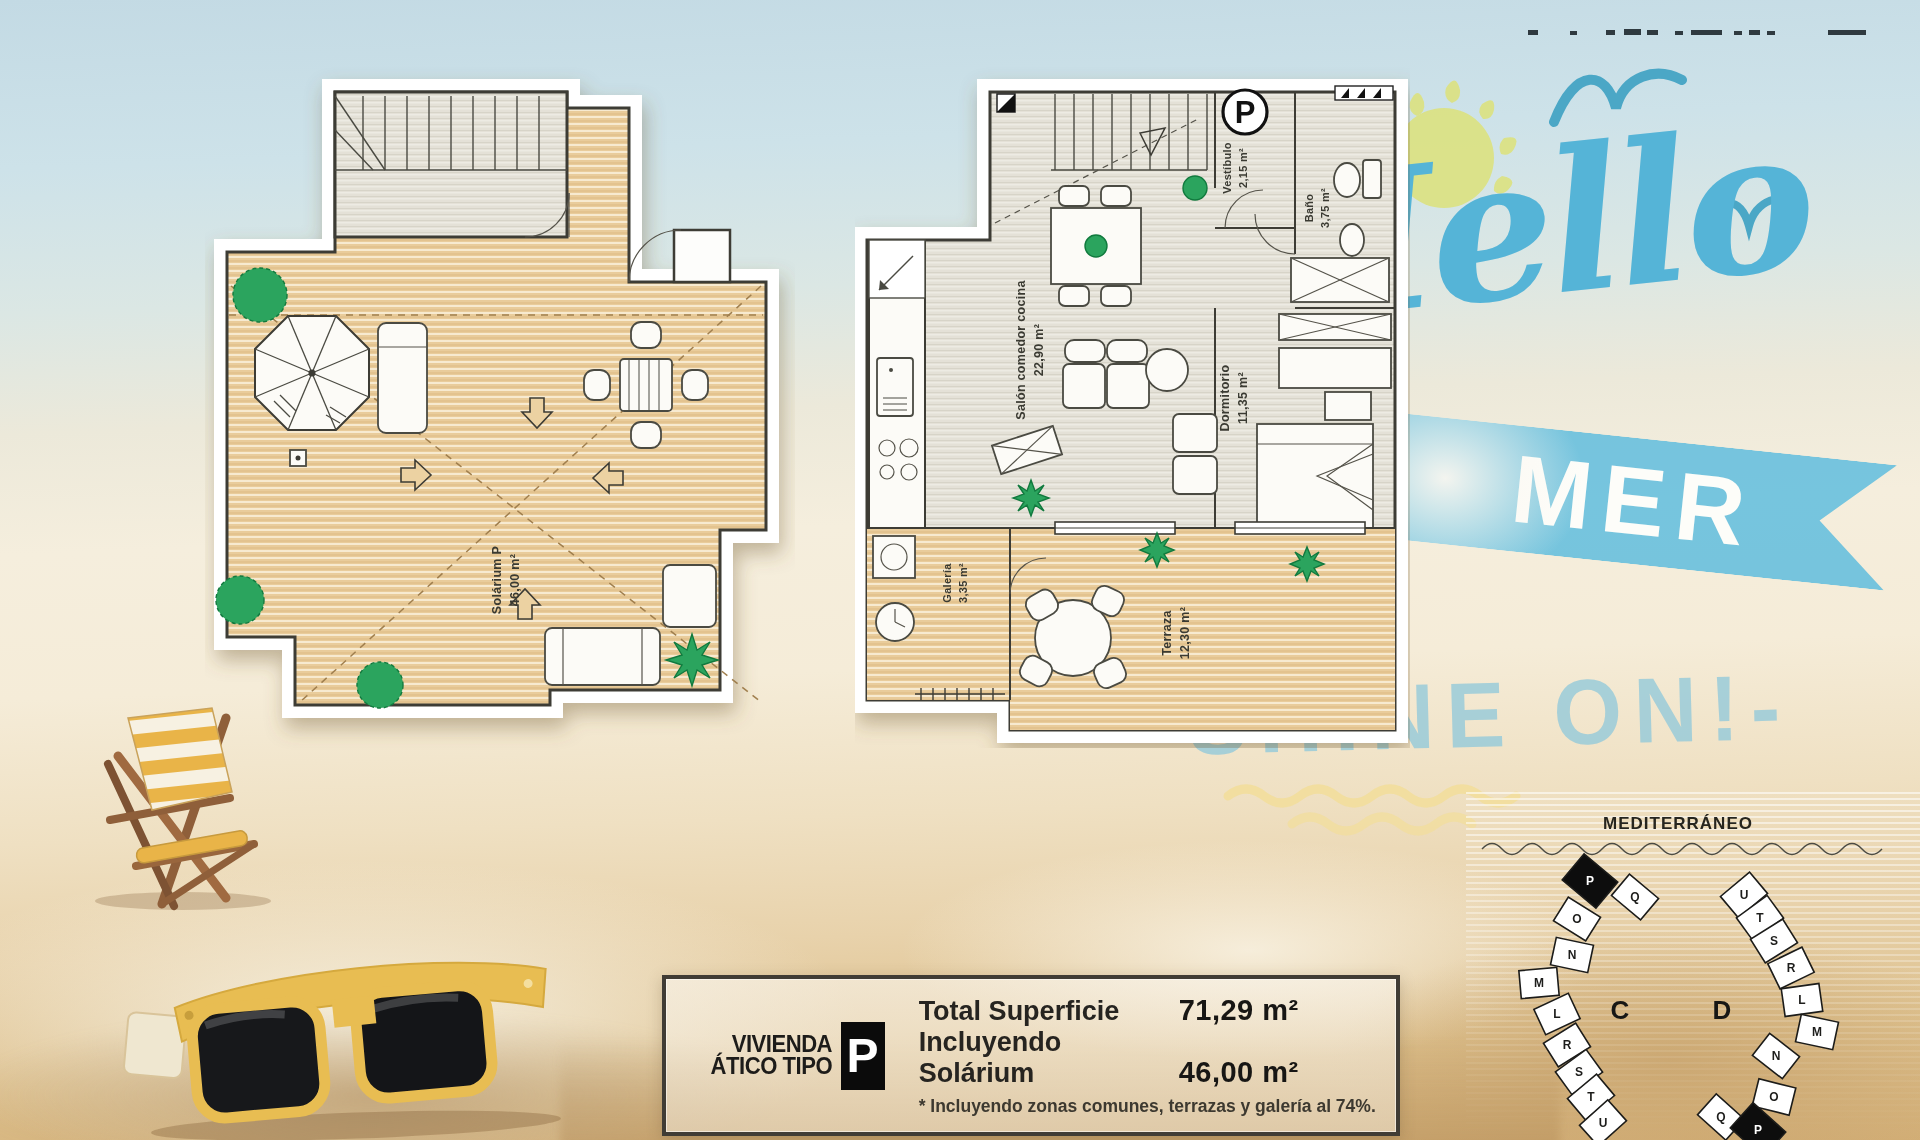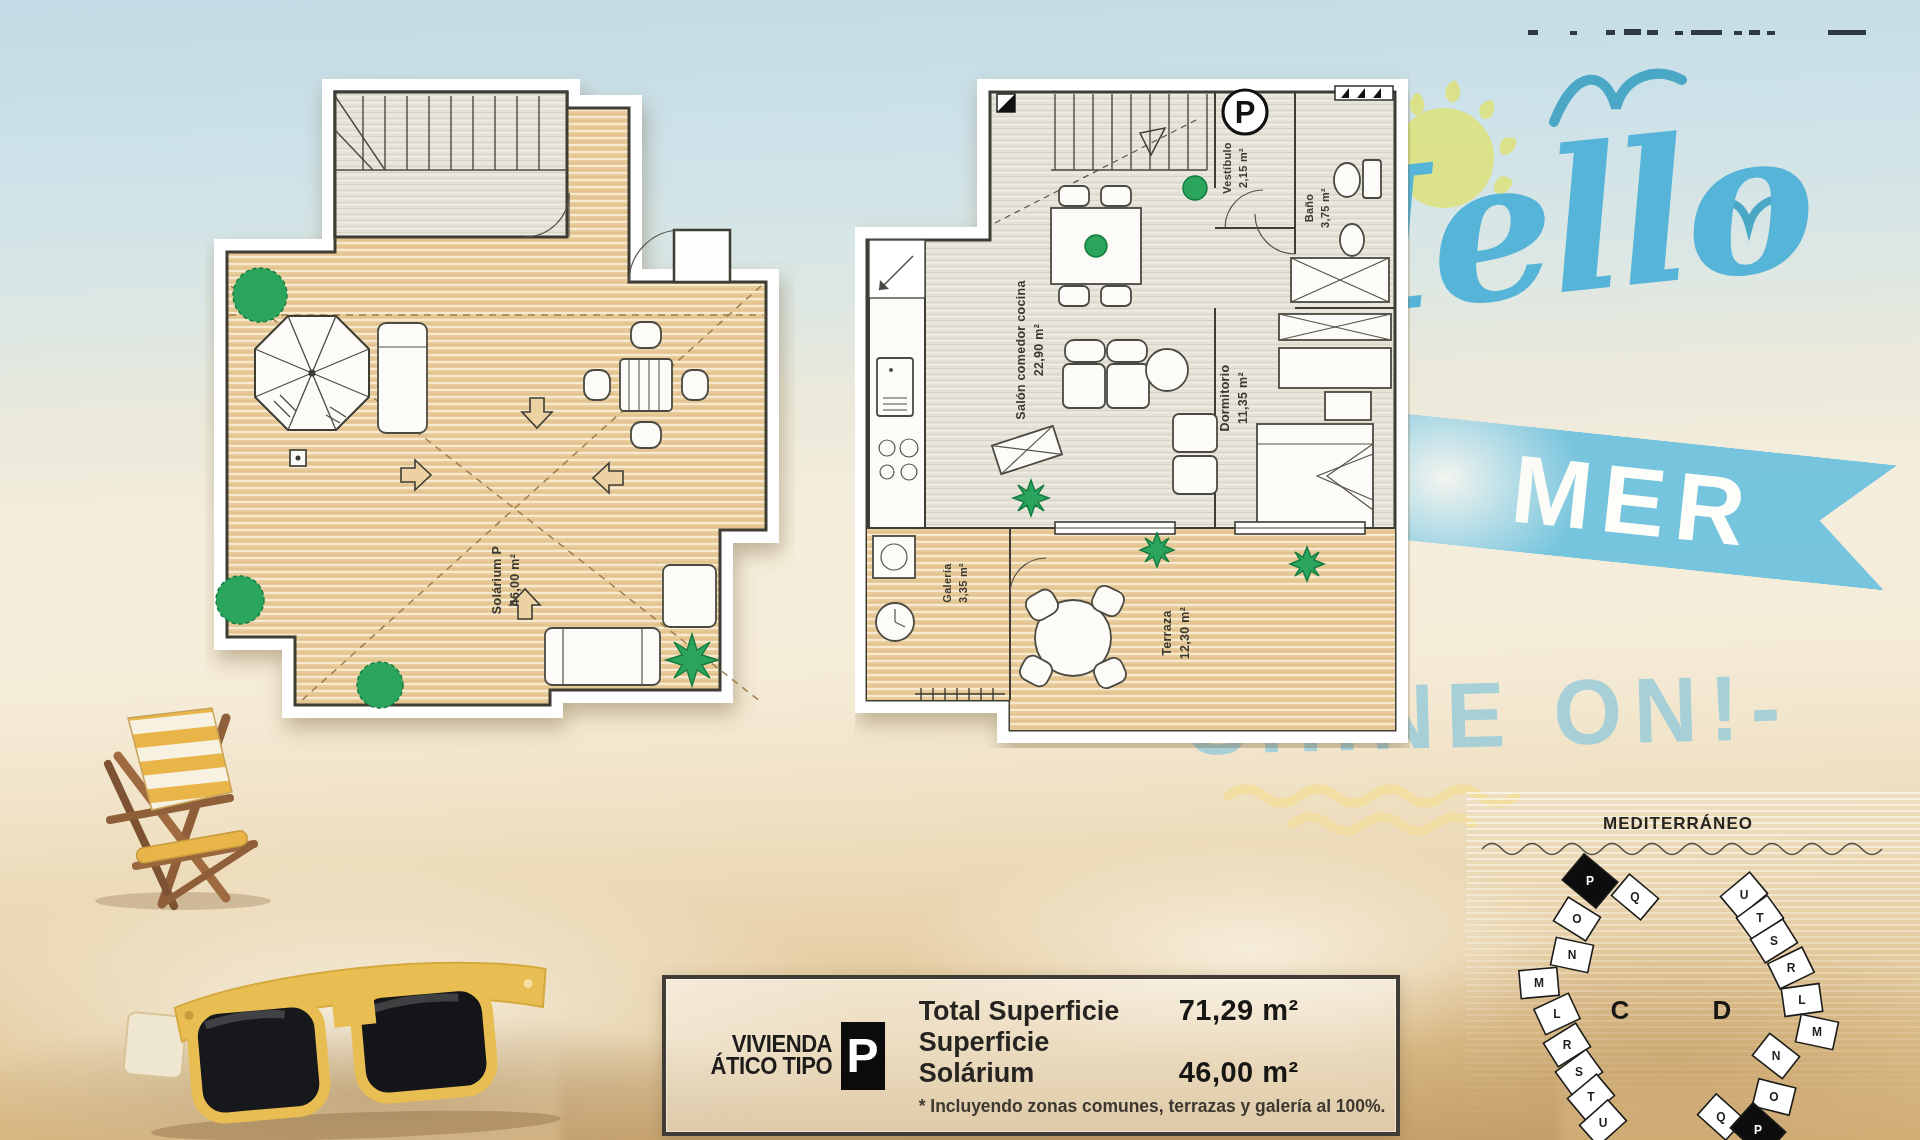--- a/index.html
+++ b/index.html
@@ -581,19 +581,19 @@
       <div>VIVIENDA</div>
       <div>ÁTICO TIPO</div>
     </div>
     <div class="ib-badge">P</div>
     <div class="ib-right">
       <div class="ib-row">
         <span class="ib-lbl">Total Superficie</span>
         <span class="ib-val">71,29 m²</span>
       </div>
       <div class="ib-row">
-        <span class="ib-lbl">Superficie Solárium</span>
+        <span class="ib-lbl">Incluyendo Solárium</span>
         <span class="ib-val">46,00 m²</span>
       </div>
-      <div class="ib-foot">* Incluyendo zonas comunes, terrazas y galería al 100%.</div>
+      <div class="ib-foot">* Incluyendo zonas comunes, terrazas y galería al 74%.</div>
     </div>
   </div>
 </div>
 
 </body></html>

